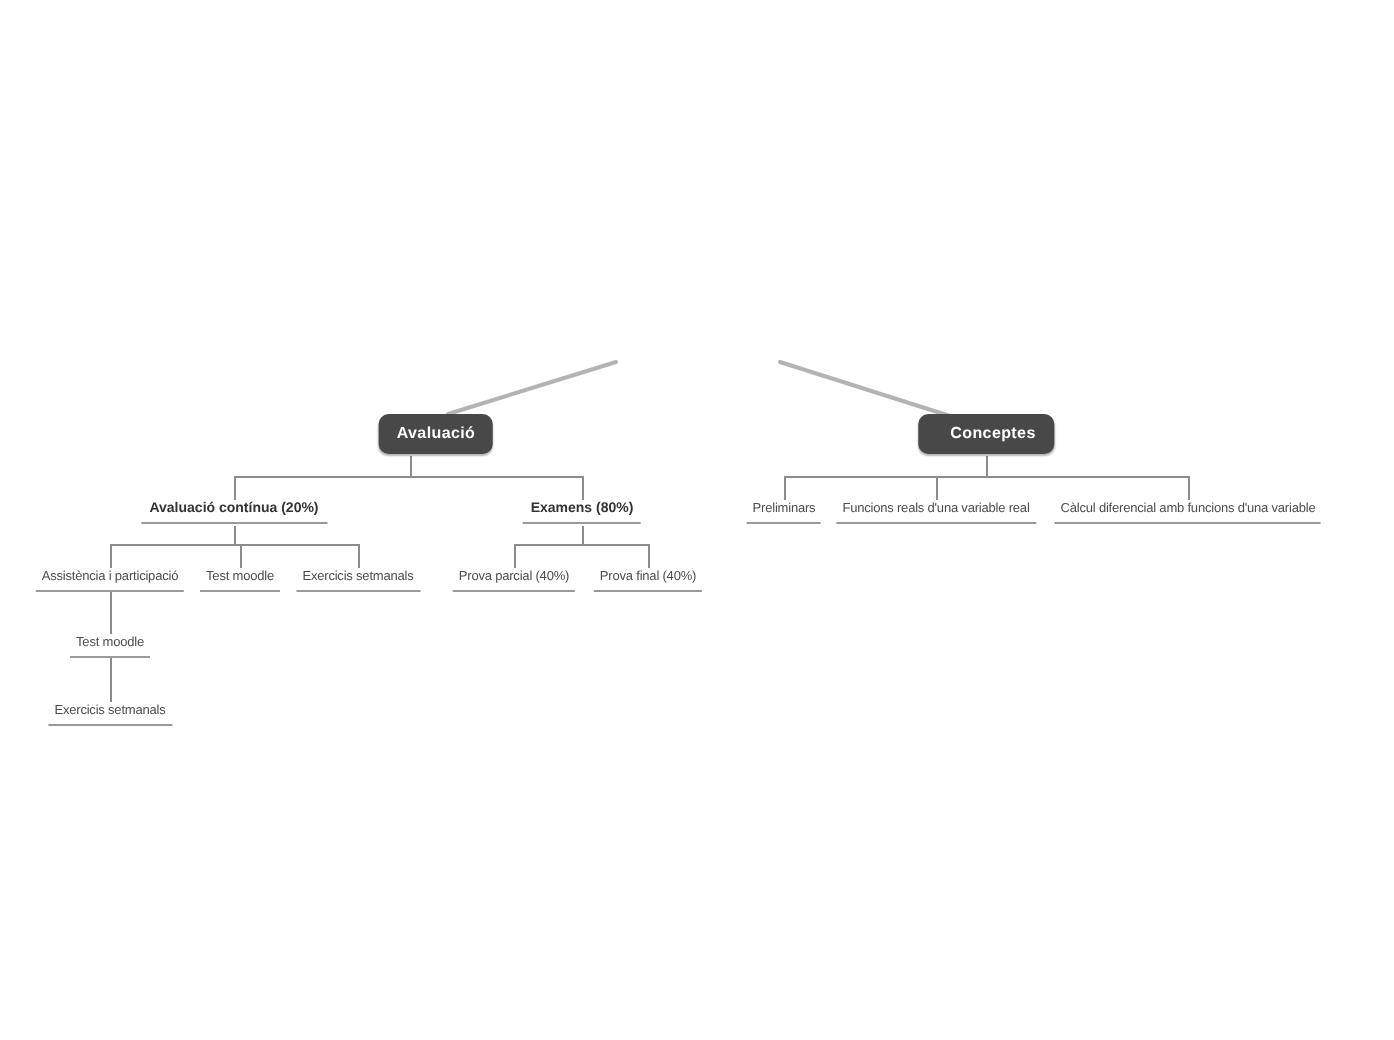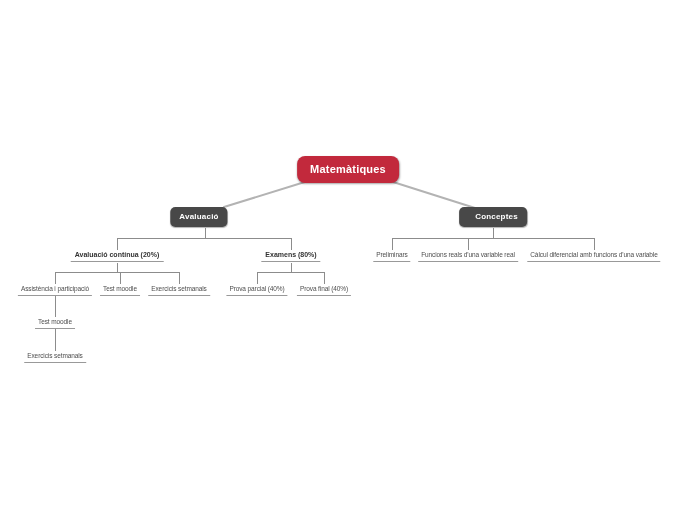--- a/index.html
+++ b/index.html
@@ -79,23 +79,22 @@
     <g stroke="#8c8c8c" stroke-width="1" fill="none" shape-rendering="crispEdges">
       <path d="M205.5 228 V238 M117.5 250 V238.5 H291.5 V250"></path>
       <path d="M493.5 228 V238 M392.5 250 V238.5 H594.5 V250 M468.5 238.5 V250"></path>
       <path d="M117.5 263 V272 M55.5 284 V272.5 H179.5 V284 M120.5 272.5 V284"></path>
       <path d="M291.5 263 V272 M257.5 284 V272.5 H324.5 V284"></path>
       <path d="M55.5 296 V317"></path>
       <path d="M55.5 329 V351"></path>
     </g>
   </svg>
 
-  <div class="node root-node" style="left:348px; top:156px;">Matemàtiques</div>
 
-  <div class="node branch-node" style="left:199px; top:207px;">Avaluació</div>
+  <div class="node branch-node" style="left:218px; top:207px;">Avaluació</div>
   <div class="node branch-node" style="left:493px; top:207px;padding-left:16px;">Conceptes</div>
 
   <div class="node topic-bold" style="left:117px; top:250px;">Avaluació contínua (20%)</div>
   <div class="node topic-bold" style="left:291px; top:250px;">Examens (80%)</div>
 
   <div class="node topic" style="left:392px; top:250px;">Preliminars</div>
   <div class="node topic" style="left:468px; top:250px;">Funcions reals d'una variable real</div>
   <div class="node topic" style="left:594px; top:250px;">Càlcul diferencial amb funcions d'una variable</div>
 
   <div class="node topic" style="left:55px; top:284px;">Assistència i participació</div>

